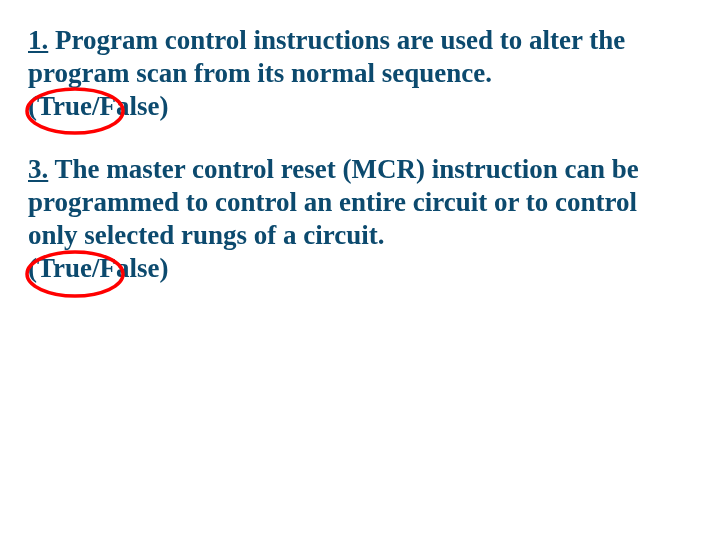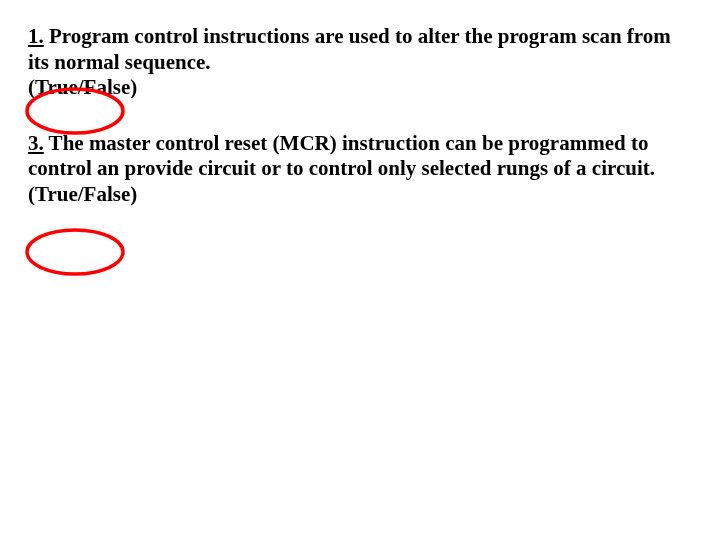--- a/index.html
+++ b/index.html
@@ -13,22 +13,22 @@
   .page {
     position: relative;
     width: 720px;
     height: 540px;
     box-sizing: border-box;
     padding: 24px 28px 24px 28px;
   }
   .question {
     position: relative;
     font-weight: bold;
-    color: #000000;
-    font-size: 21px;
+    color: #0c4a6e;
+    font-size: 27px;
     line-height: 1.22;
     margin-bottom: 30px;
   }
   .q2 { margin-bottom: 32px; }
   .q3 { margin-bottom: 0; }
   .underline { text-decoration: underline; }
   .circle {
     position: absolute;
     pointer-events: none;
   }
@@ -46,21 +46,21 @@
 
     <div class="circle" style="left:-8px; top:60px;">
       <svg width="110" height="54" viewBox="0 0 110 54">
         <ellipse cx="55" cy="27" rx="48" ry="22" fill="none" stroke="#ff0000" stroke-width="3.5"></ellipse>
       </svg>
     </div>
   </div>
 
 
   <div class="question q3">
-    <span class="underline">3.</span><span> The master control reset (MCR) instruction can be programmed to control an provide circuit or to control only selected rungs of a circuit.</span>
+    <span class="underline">3.</span><span> The master control reset (MCR) instruction can be programmed to control an entire circuit or to control only selected rungs of a circuit.</span>
     <br>
     <span>(True/False)</span>
 
     <div class="circle" style="left:-8px; top:94px;">
       <svg width="110" height="54" viewBox="0 0 110 54">
         <ellipse cx="55" cy="27" rx="48" ry="22" fill="none" stroke="#ff0000" stroke-width="3.5"></ellipse>
       </svg>
     </div>
   </div>
 

